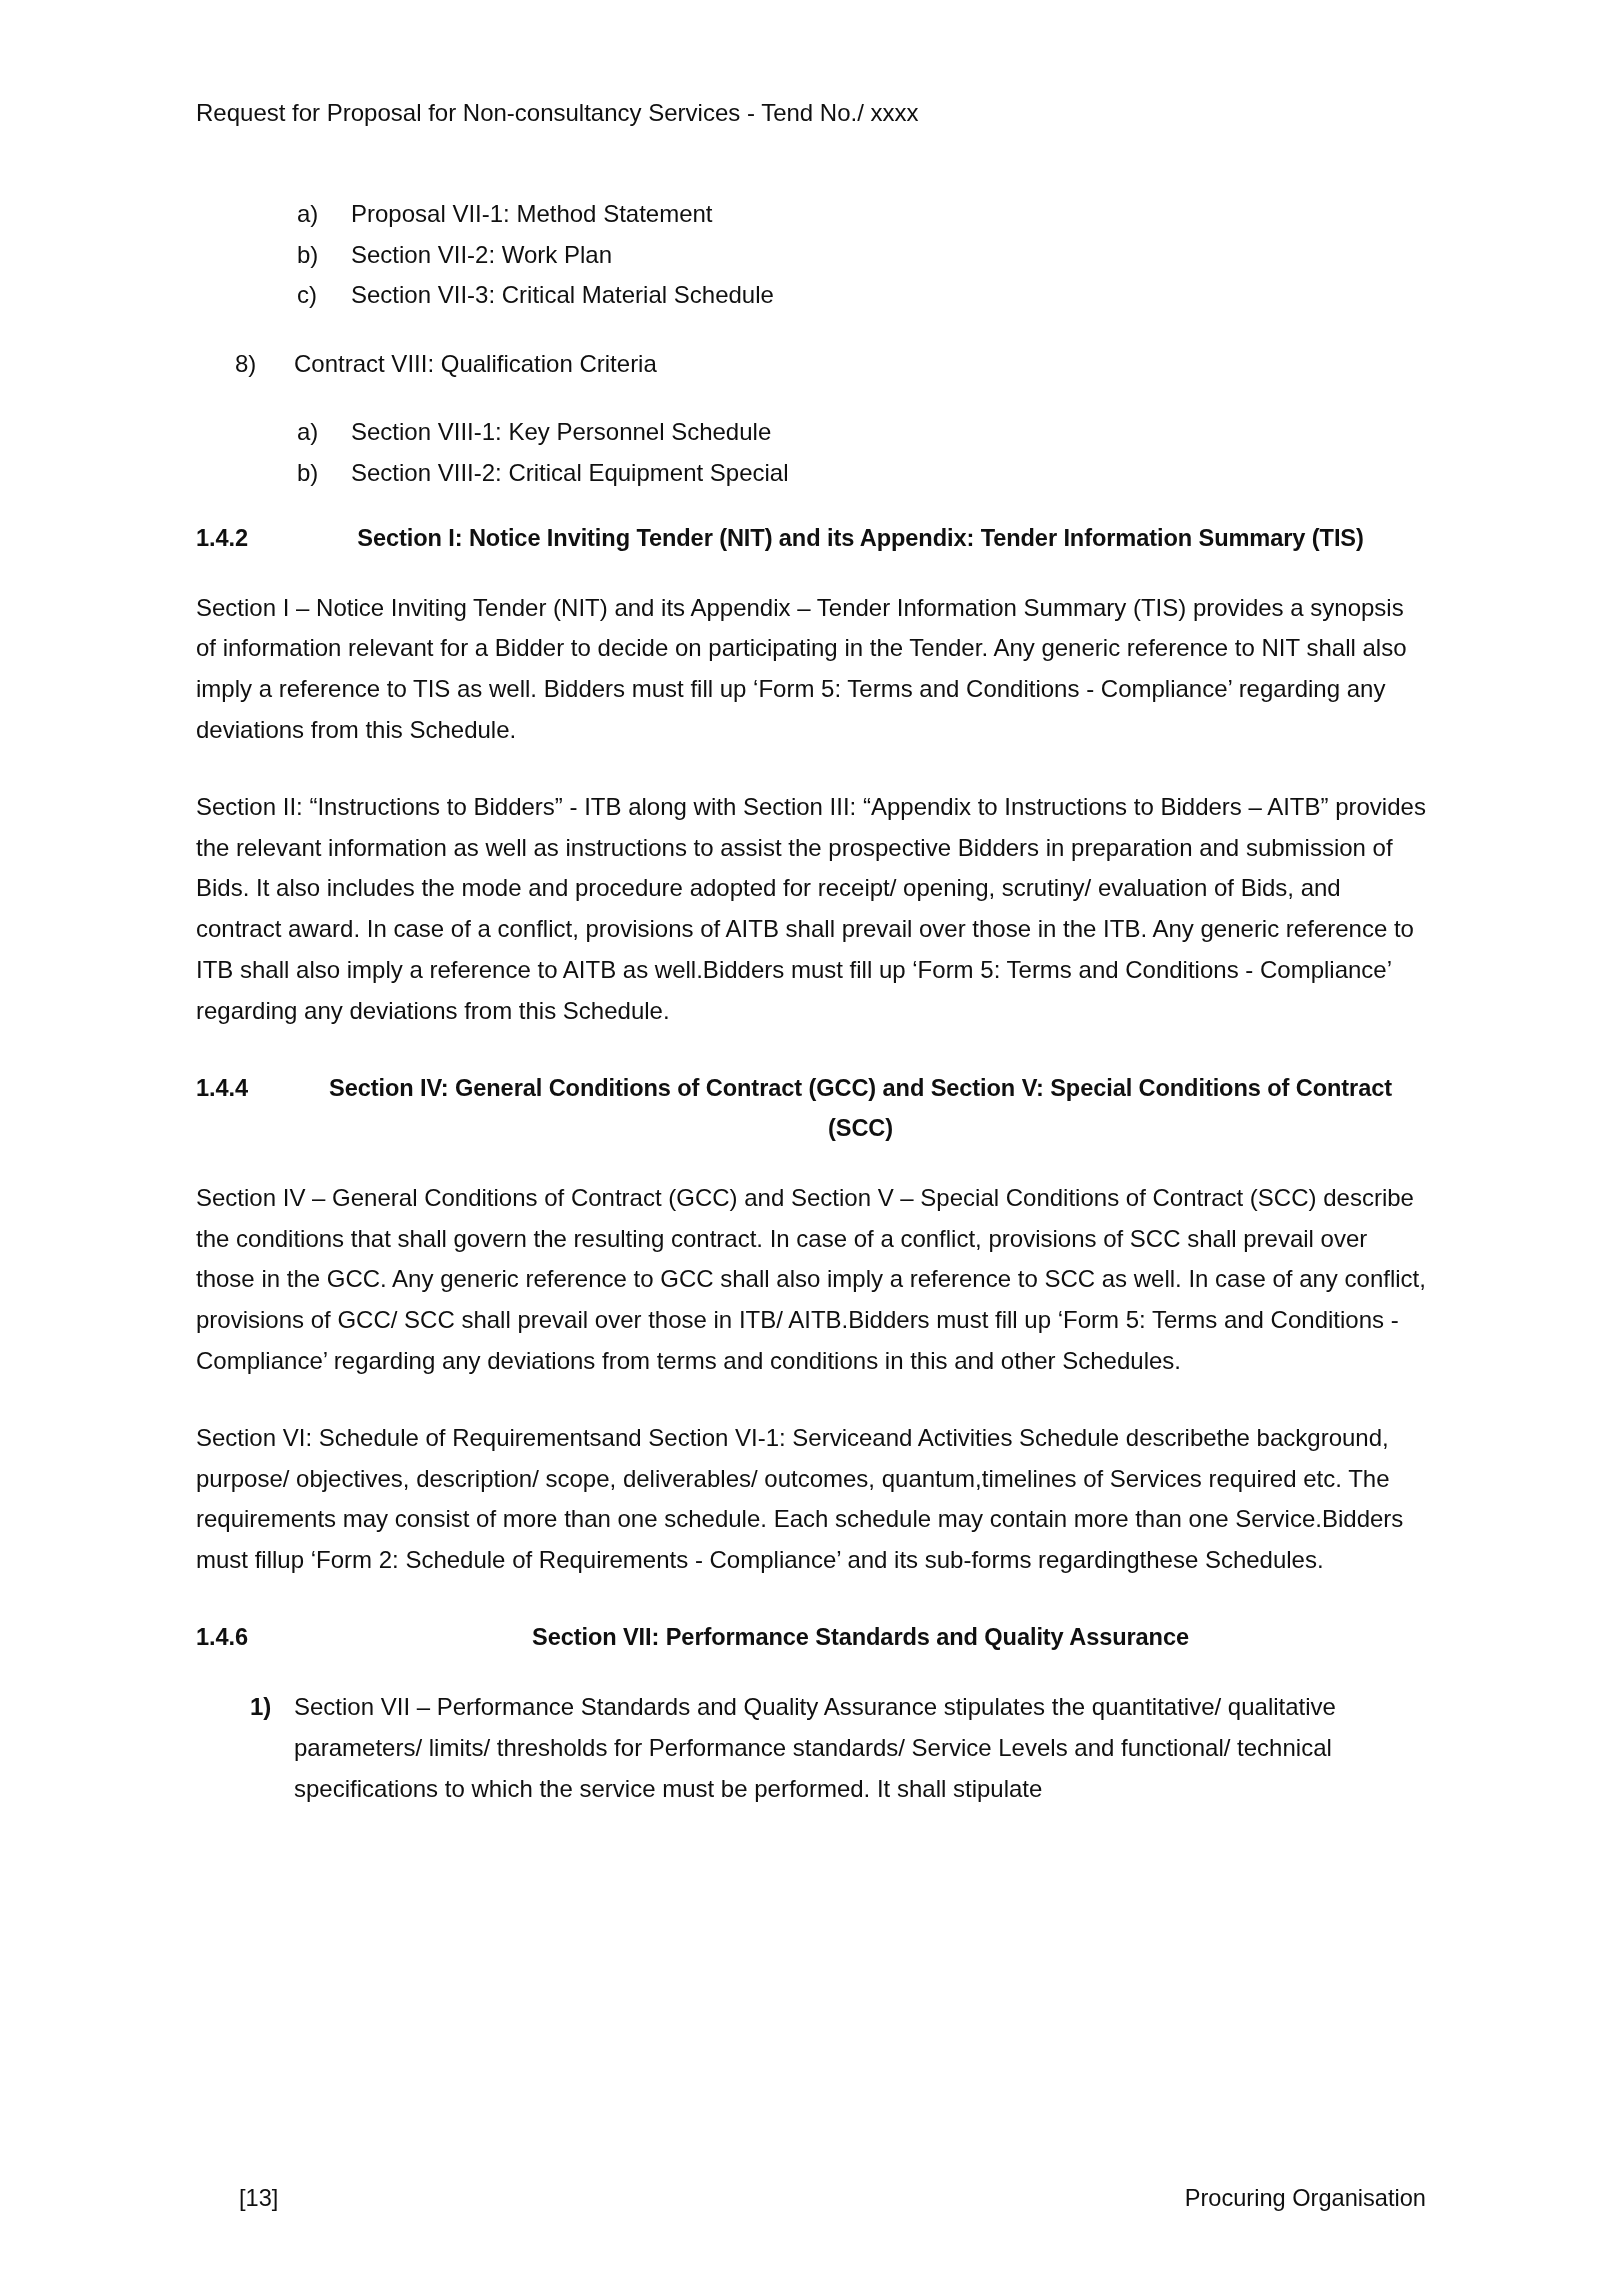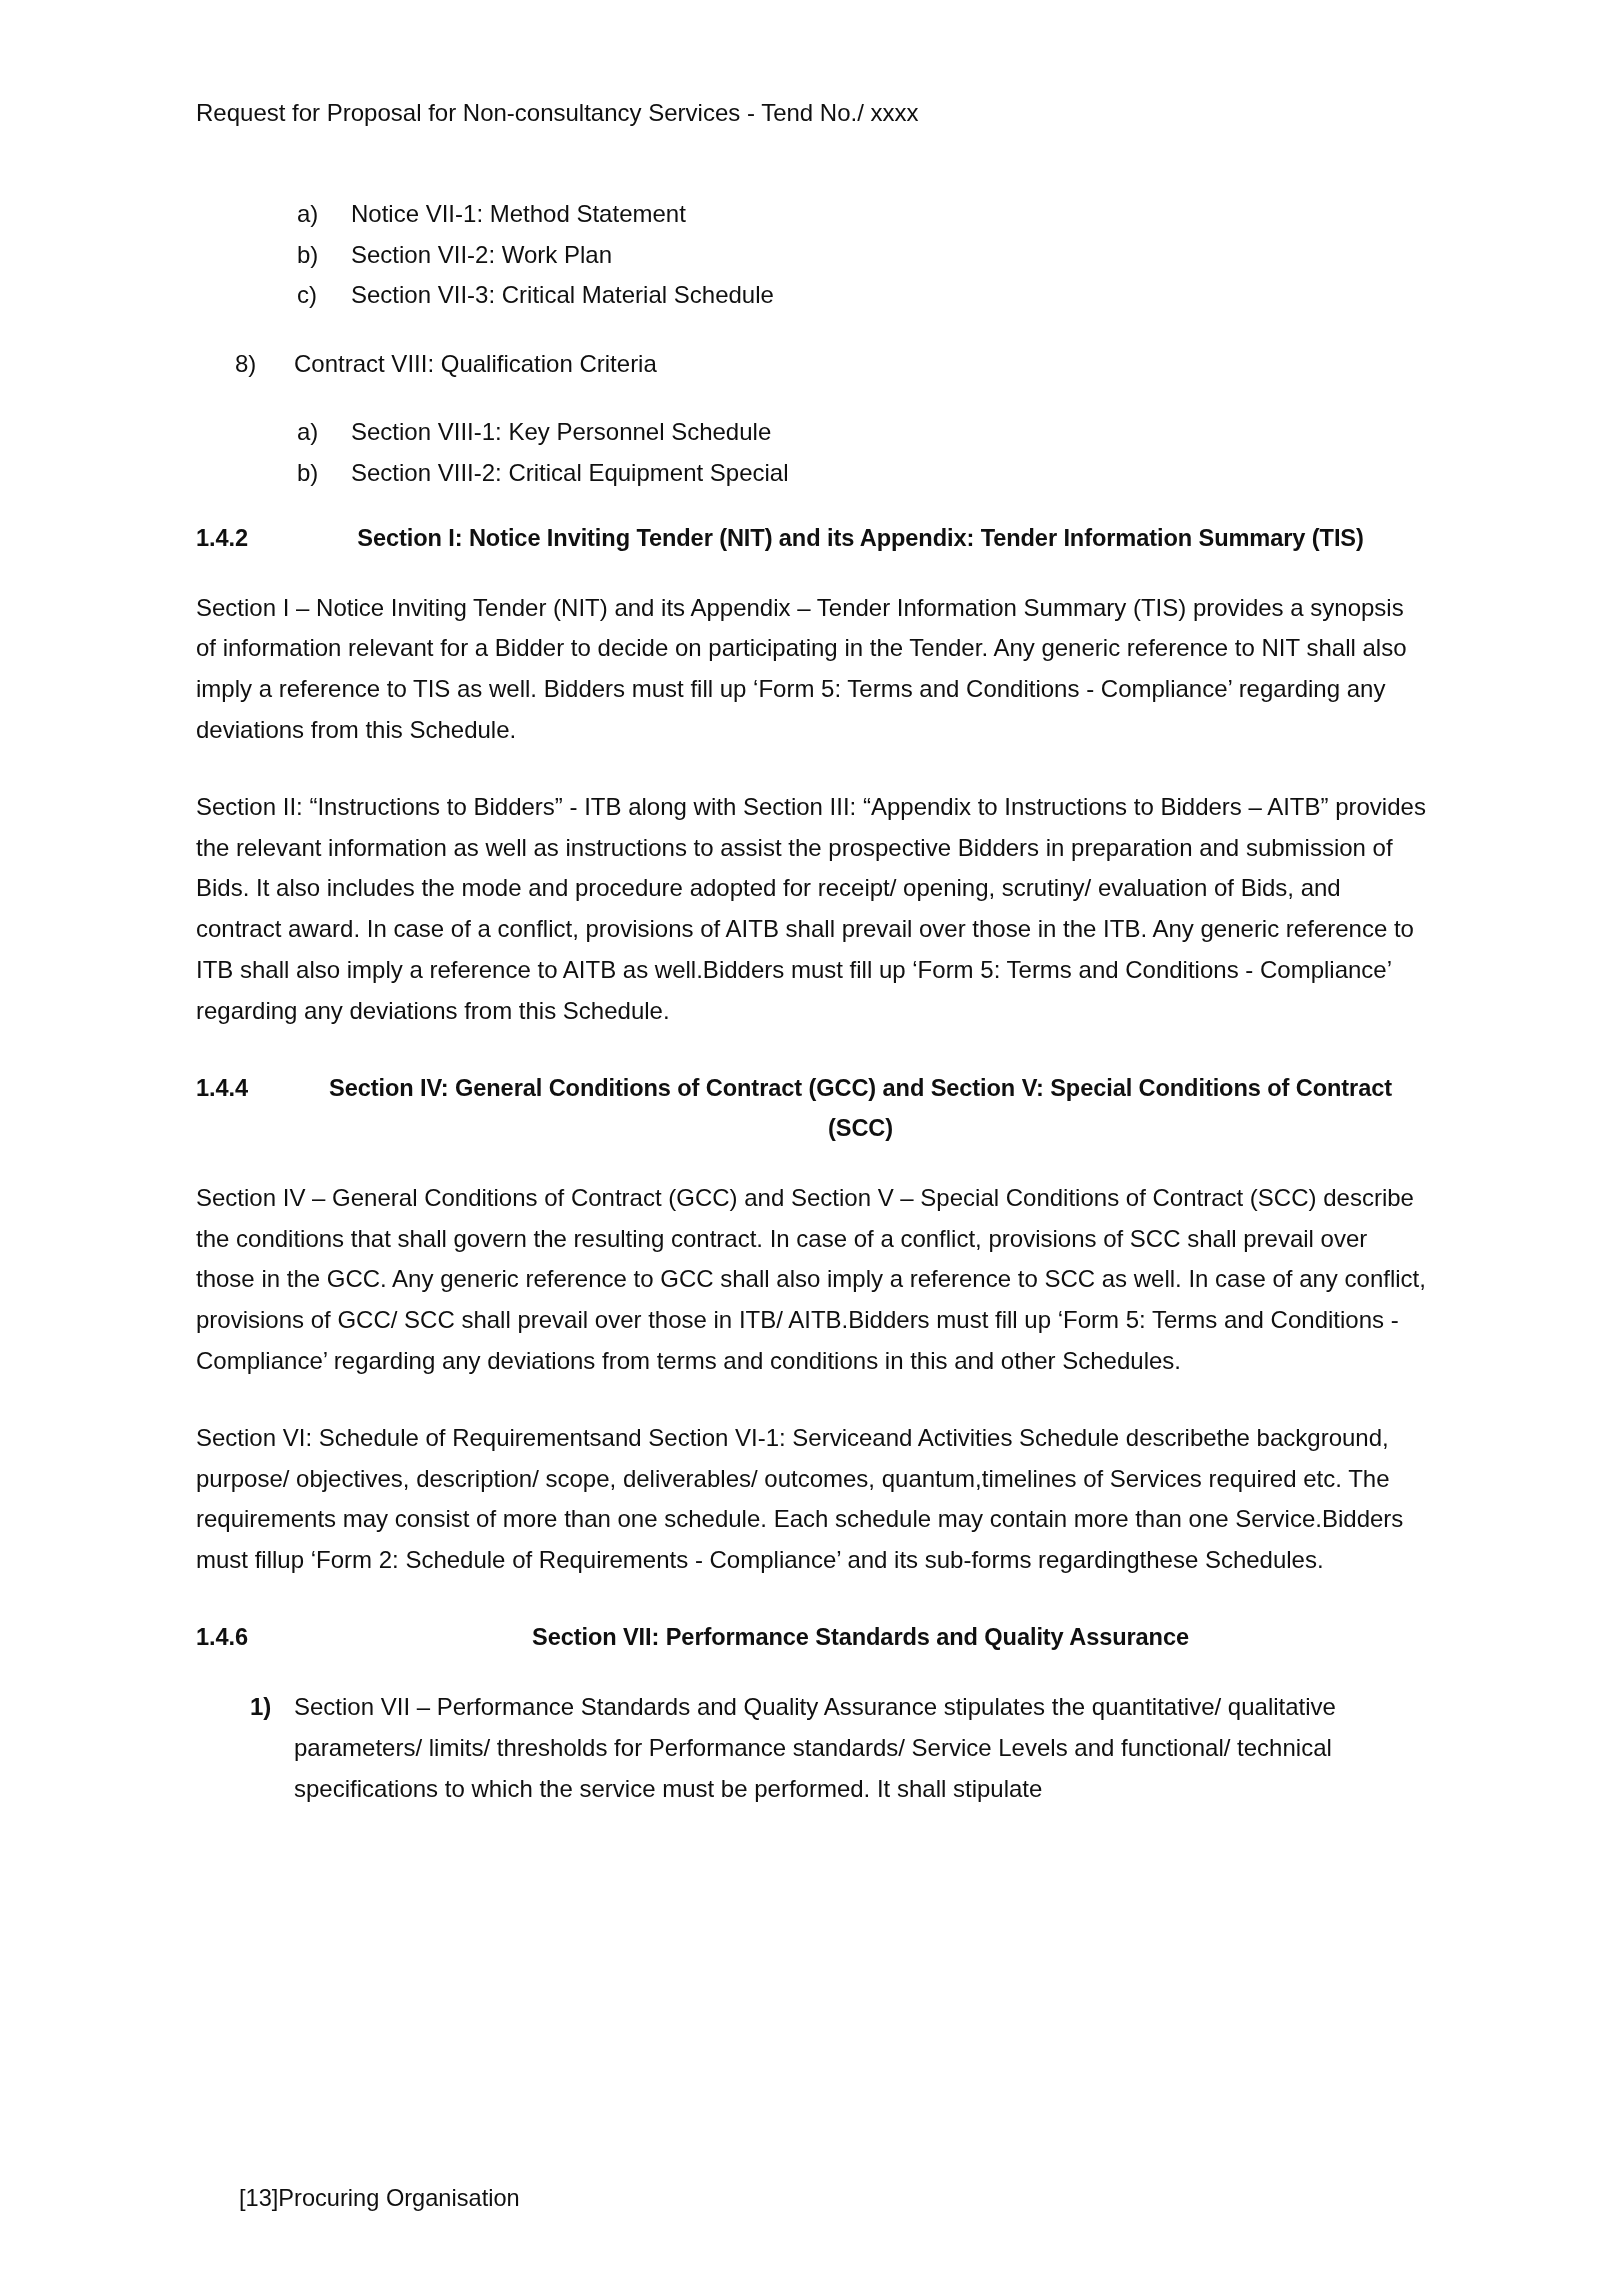--- a/index.html
+++ b/index.html
@@ -36,37 +36,37 @@
   .sec-title { flex: 1 1 auto; text-align: center; }
   p.body { margin: 0 0 36px 0; }
   .numbered { padding-left: 54px; margin: 0 0 26px 0; }
   .numbered .marker { width: 44px; flex: 0 0 44px; font-weight: bold; }
   .doc-footer {
     position: absolute;
     left: 239px;
     right: 197px;
     bottom: 77px;
     display: flex;
-    justify-content: flex-start;
+    justify-content: space-between;
     font-size: 23.6px;
   }
 </style>
 </head>
 <body>
 
 <div class="page">
 
   <header class="doc-header">
     <span>Request for Proposal for Non-consultancy Services - Tend No./ xxxx</span>
   </header>
 
   <div class="sub-list">
     <div class="li">
       <span class="marker">a)</span>
-      <span class="text">Notice VII-1: Method Statement</span>
+      <span class="text">Proposal VII-1: Method Statement</span>
     </div>
     <div class="li">
       <span class="marker">b)</span>
       <span class="text">Section VII-2: Work Plan</span>
     </div>
     <div class="li">
       <span class="marker">c)</span>
       <span class="text">Section VII-3: Critical Material Schedule</span>
     </div>
   </div>

